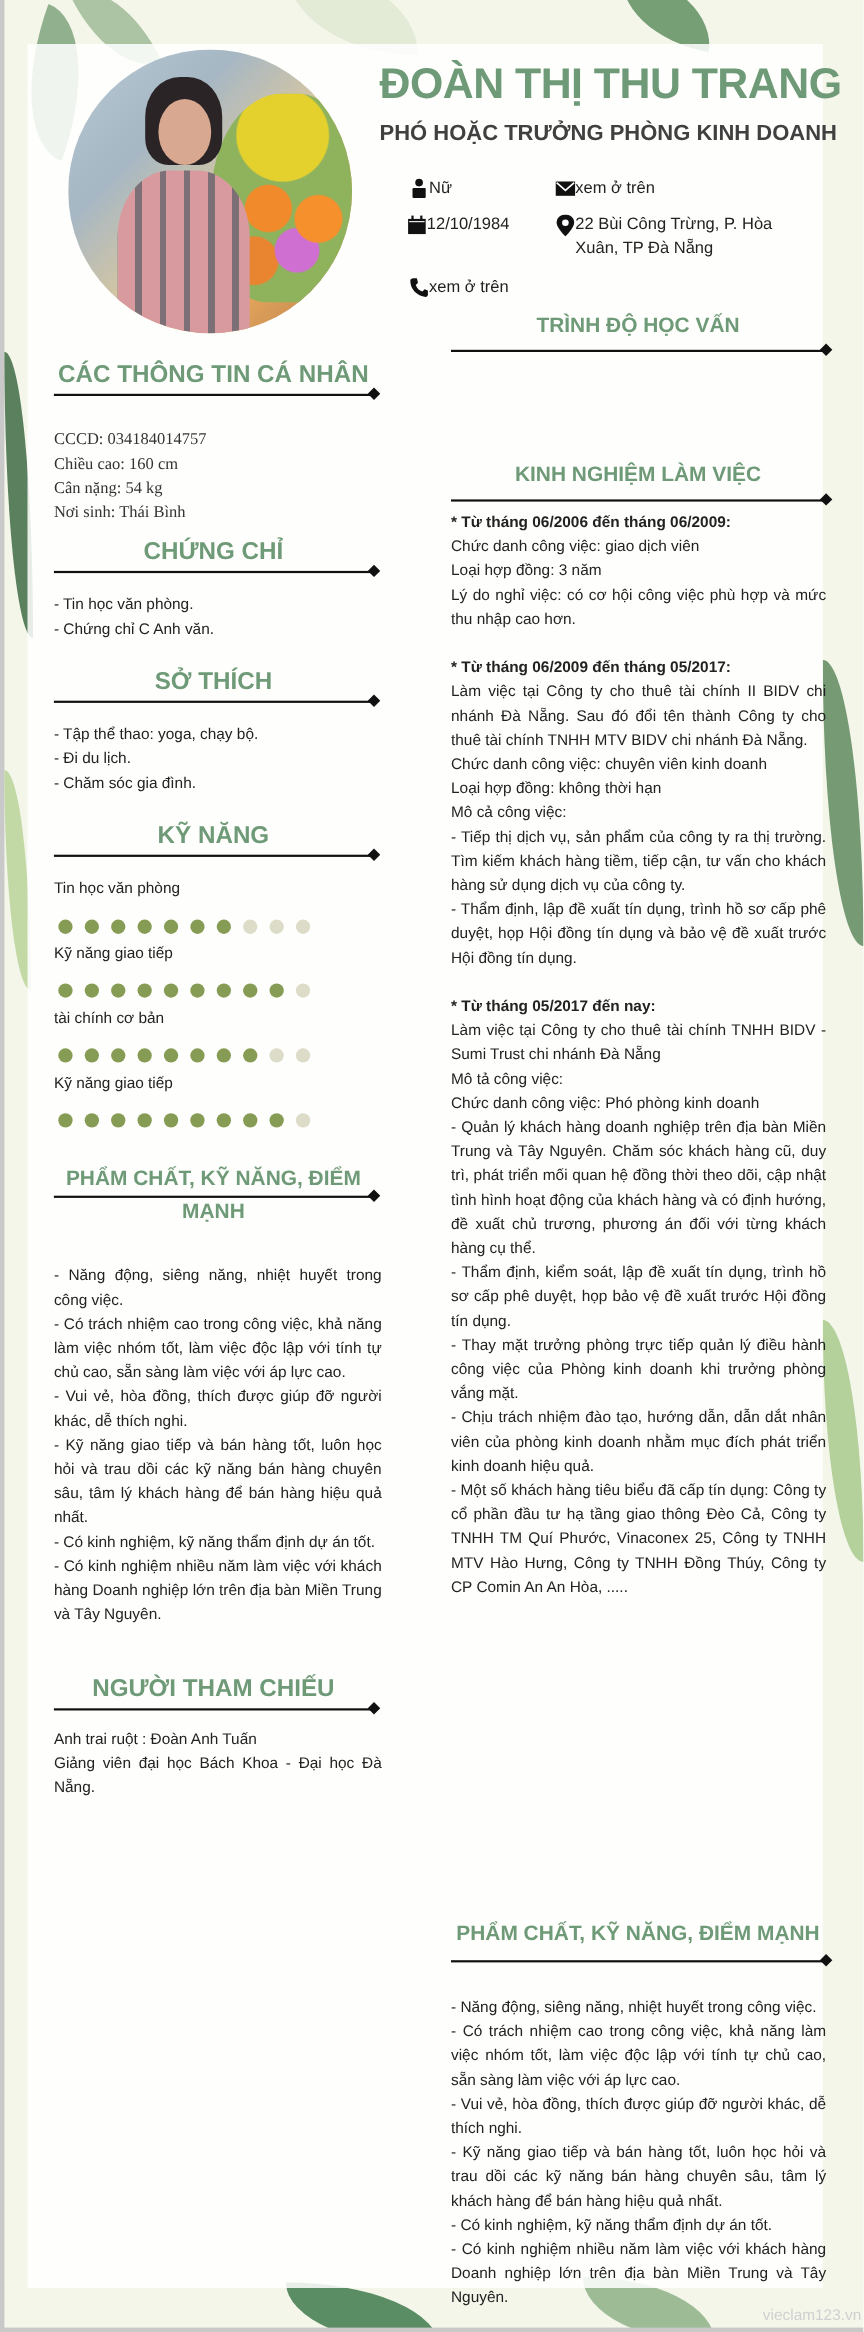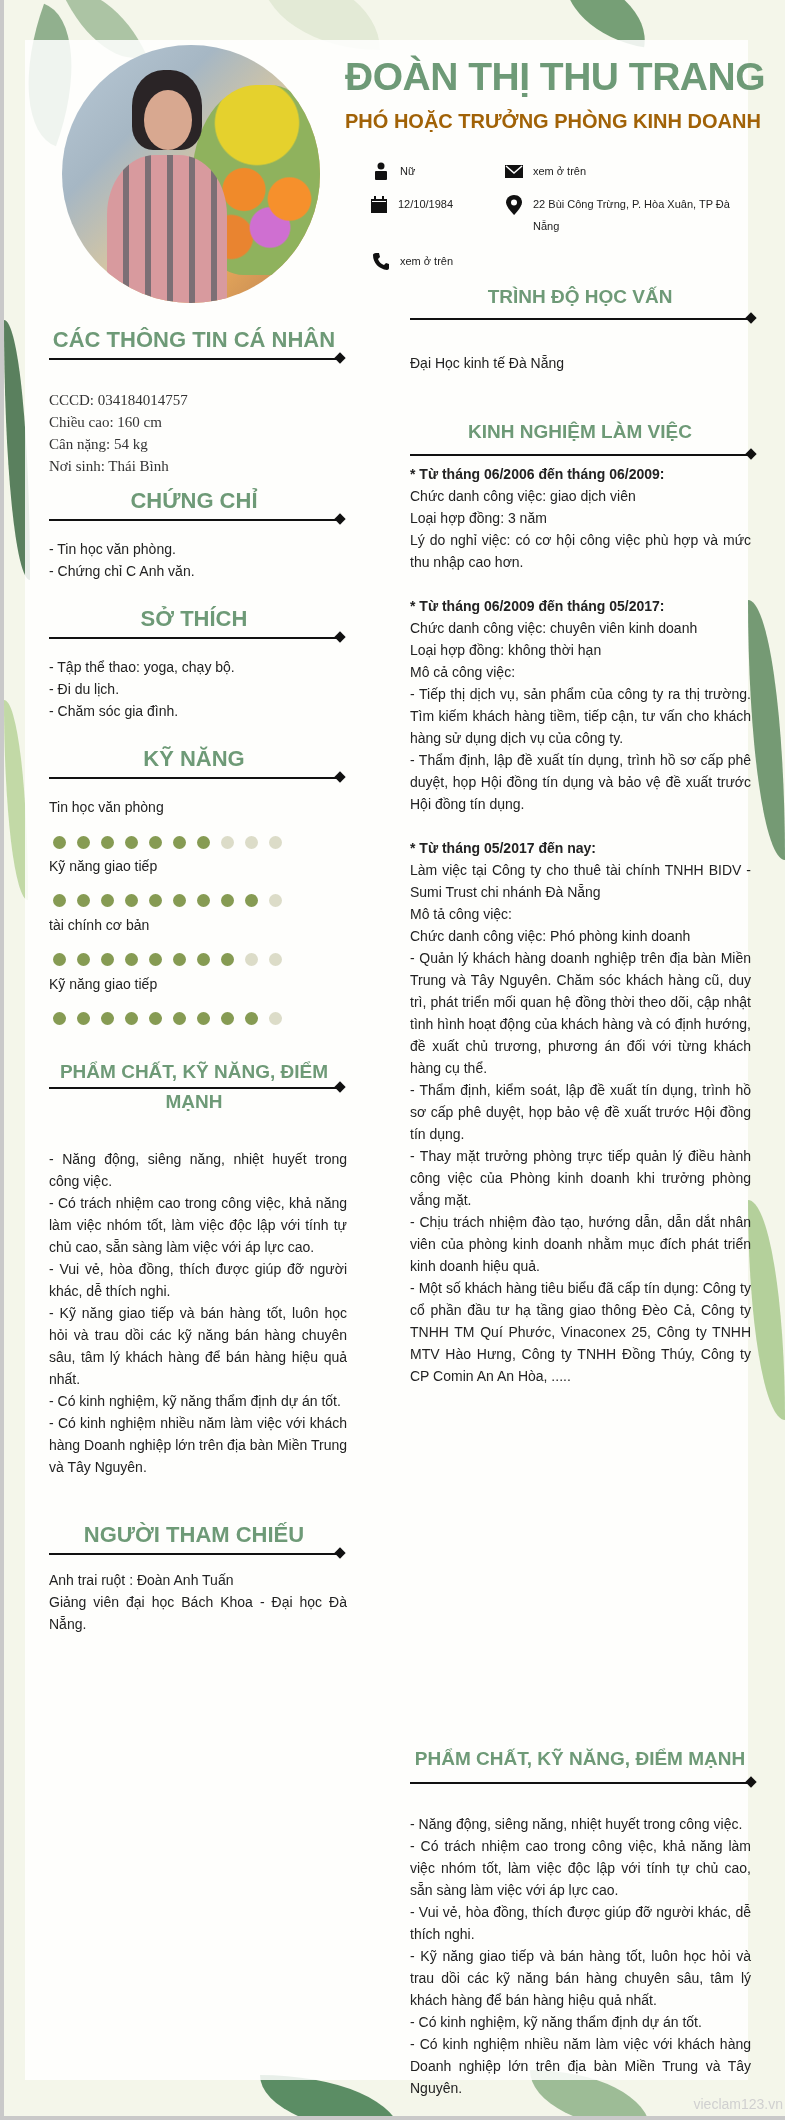--- a/index.html
+++ b/index.html
@@ -26,22 +26,22 @@
   .photo .face { position:absolute; left:82px; top:45px; width:48px; height:60px; border-radius:50%; background:#d8a890; }
   .photo .shirt { position:absolute; left:45px; top:110px; width:120px; height:150px; border-radius:40% 40% 0 0; background:repeating-linear-gradient(90deg,#d89a9e 0 16px,#7c6f75 16px 22px); }
   .photo .flowers { position:absolute; left:130px; top:40px; width:130px; height:190px; border-radius:50% 40% 30% 40%;
     background: radial-gradient(circle at 50% 20%, #e5d12d 0 25%, transparent 26%),
                 radial-gradient(circle at 40% 55%, #f08a2a 0 16%, transparent 17%),
                 radial-gradient(circle at 75% 60%, #f6902c 0 14%, transparent 15%),
                 radial-gradient(circle at 60% 75%, #cf6fd1 0 12%, transparent 13%),
                 radial-gradient(circle at 30% 80%, #e98430 0 12%, transparent 13%),
                 #8fb25d; }
   .name { position:absolute; left:345px; top:55px; font-size:39px; font-weight:bold; color:#6e9a77; white-space:nowrap; letter-spacing:-0.5px;}
-  .job { position:absolute; left:345px; top:110px; font-size:20px; font-weight:bold; color:#a16207; white-space:nowrap; }
-  .contact { position:absolute; font-size:11px; color:#222; display:flex; align-items:flex-start; gap:10px; line-height:22px; }
+  .job { position:absolute; left:345px; top:110px; font-size:20px; font-weight:bold; color:#404040; white-space:nowrap; }
+  .contact { position:absolute; font-size:15px; color:#222; display:flex; align-items:flex-start; line-height:22px; }
   .contact svg { width:18px; height:18px; flex:none; margin-top:2px; }
   .section-title {
     position:absolute; text-align:center; font-weight:bold; color:#6e9a77; font-size:22px;
   }
   .rule { position:absolute; height:2px; background:#111; }
   .rule::after { content:""; position:absolute; right:-5px; top:-4px; width:8px; height:8px; background:#111; transform:rotate(45deg); }
   .text { position:absolute; font-size:14px; color:#222; line-height:22px; }
   .serif { font-family:"Liberation Serif", serif; font-size:15px; color:#333;margin-top:13px; }
   .justify { text-align:justify; }
   .bold { font-weight:bold; }
@@ -214,35 +214,35 @@
 <div class="section-title" style="left:49px;top:1522px;width:290px;">NGƯỜI THAM CHIẾU</div>
 <div class="rule" style="left:49px;top:1553px;width:290px;"></div>
 <div class="text justify" style="left:49px;top:1569px;width:298px;">
   <div>Anh trai ruột : Đoàn Anh Tuấn</div>
   <div>Giảng viên đại học Bách Khoa - Đại học Đà Nẵng.</div>
 </div>
 
 <div class="section-title" style="left:410px;top:286px;width:340px;font-size:19px;">TRÌNH ĐỘ HỌC VẤN</div>
 <div class="rule" style="left:410px;top:318px;width:340px;"></div>
 <div class="text" style="left:410px;top:352px;width:340px;">
-  <div>Đại Học kinh tế Đà Nẵng</div>
 </div>
 
 <div class="section-title" style="left:410px;top:421px;width:340px;font-size:19px;">KINH NGHIỆM LÀM VIỆC</div>
 <div class="rule" style="left:410px;top:454px;width:340px;"></div>
 <div class="text justify" style="left:410px;top:463px;width:341px;">
   <div>
     <div class="bold">* Từ tháng 06/2006 đến tháng 06/2009:</div>
     <p class="para">Chức danh công việc: giao dịch viên</p>
     <p class="para">Loại hợp đồng: 3 năm</p>
     <p class="para">Lý do nghỉ việc: có cơ hội công việc phù hợp và mức thu nhập cao hơn.</p>
   </div>
   <div style="height:22px"></div>
   <div>
     <div class="bold">* Từ tháng 06/2009 đến tháng 05/2017:</div>
+    <p class="para">Làm việc tại Công ty cho thuê tài chính II BIDV chi nhánh Đà Nẵng. Sau đó đổi tên thành Công ty cho thuê tài chính TNHH MTV BIDV chi nhánh Đà Nẵng.</p>
     <p class="para">Chức danh công việc:  chuyên viên kinh doanh</p>
     <p class="para">Loại hợp đồng: không thời hạn</p>
     <p class="para">Mô cả công việc:</p>
     <p class="para">- Tiếp thị dịch vụ, sản phẩm của công ty ra thị trường. Tìm kiếm khách hàng tiềm, tiếp cận, tư vấn cho khách hàng sử dụng dịch vụ của công ty.</p>
     <p class="para">- Thẩm định, lập đề xuất tín dụng, trình hồ sơ cấp phê duyệt, họp Hội đồng tín dụng và bảo vệ đề xuất trước Hội đồng tín dụng.</p>
   </div>
   <div style="height:22px"></div>
   <div>
     <div class="bold">* Từ tháng 05/2017 đến nay:</div>
     <p class="para">Làm việc tại Công ty cho thuê tài chính TNHH BIDV - Sumi Trust chi nhánh Đà Nẵng</p>

